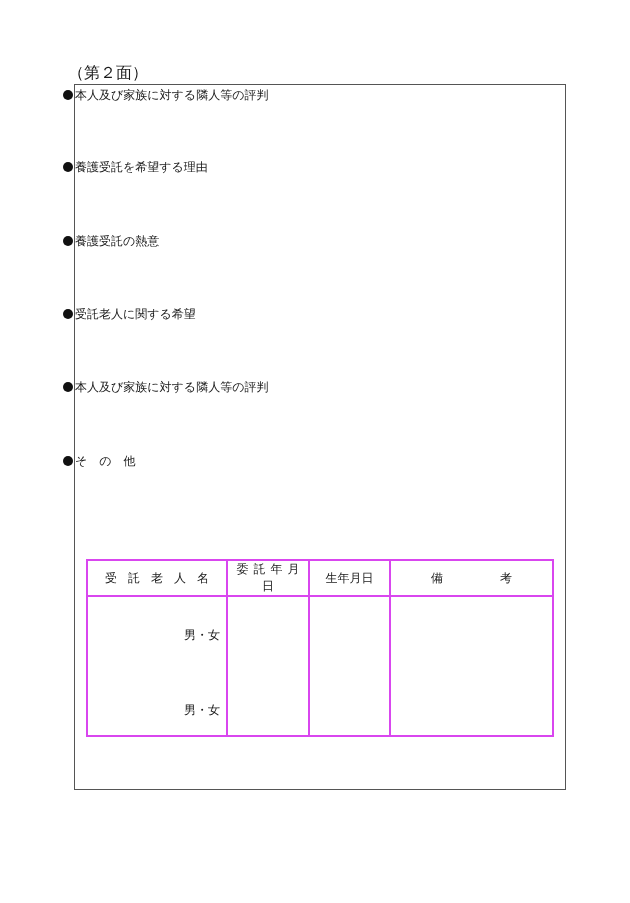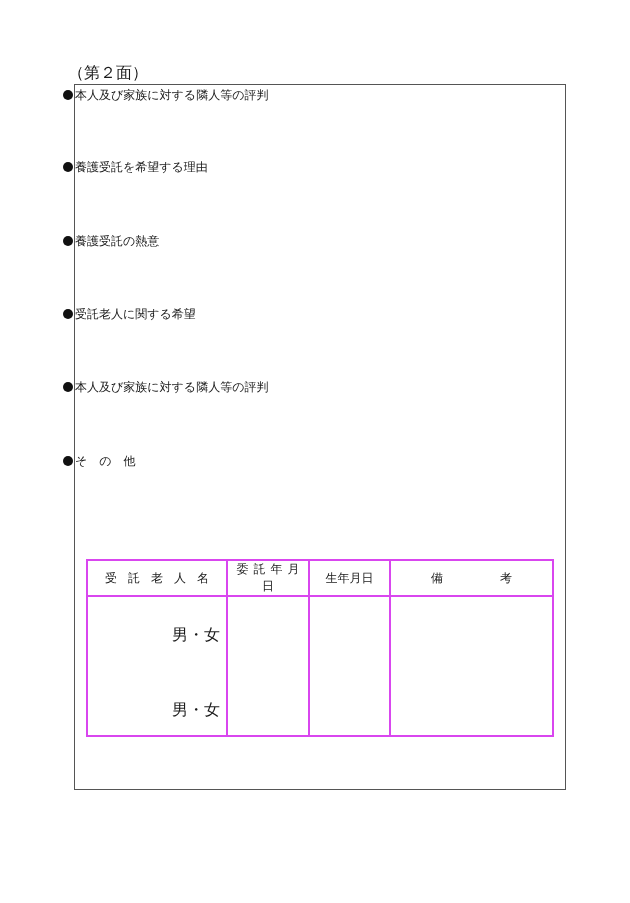--- a/index.html
+++ b/index.html
@@ -76,21 +76,21 @@
       justify-content: space-between;
       padding: 0 40px;
     }
     td.name-cell {
       position: relative;
       vertical-align: top;
     }
     .sex {
       position: absolute;
       right: 6px;
-      font-size: 16px;
+      font-size: 12px;
       line-height: 14px;
       text-align: center;
     }
     .sex1 { top: 31px; }
     .sex2 { top: 106px; }
   </style>
 </head>
 <body>
 
 <div class="page-label">（第２面）</div>

